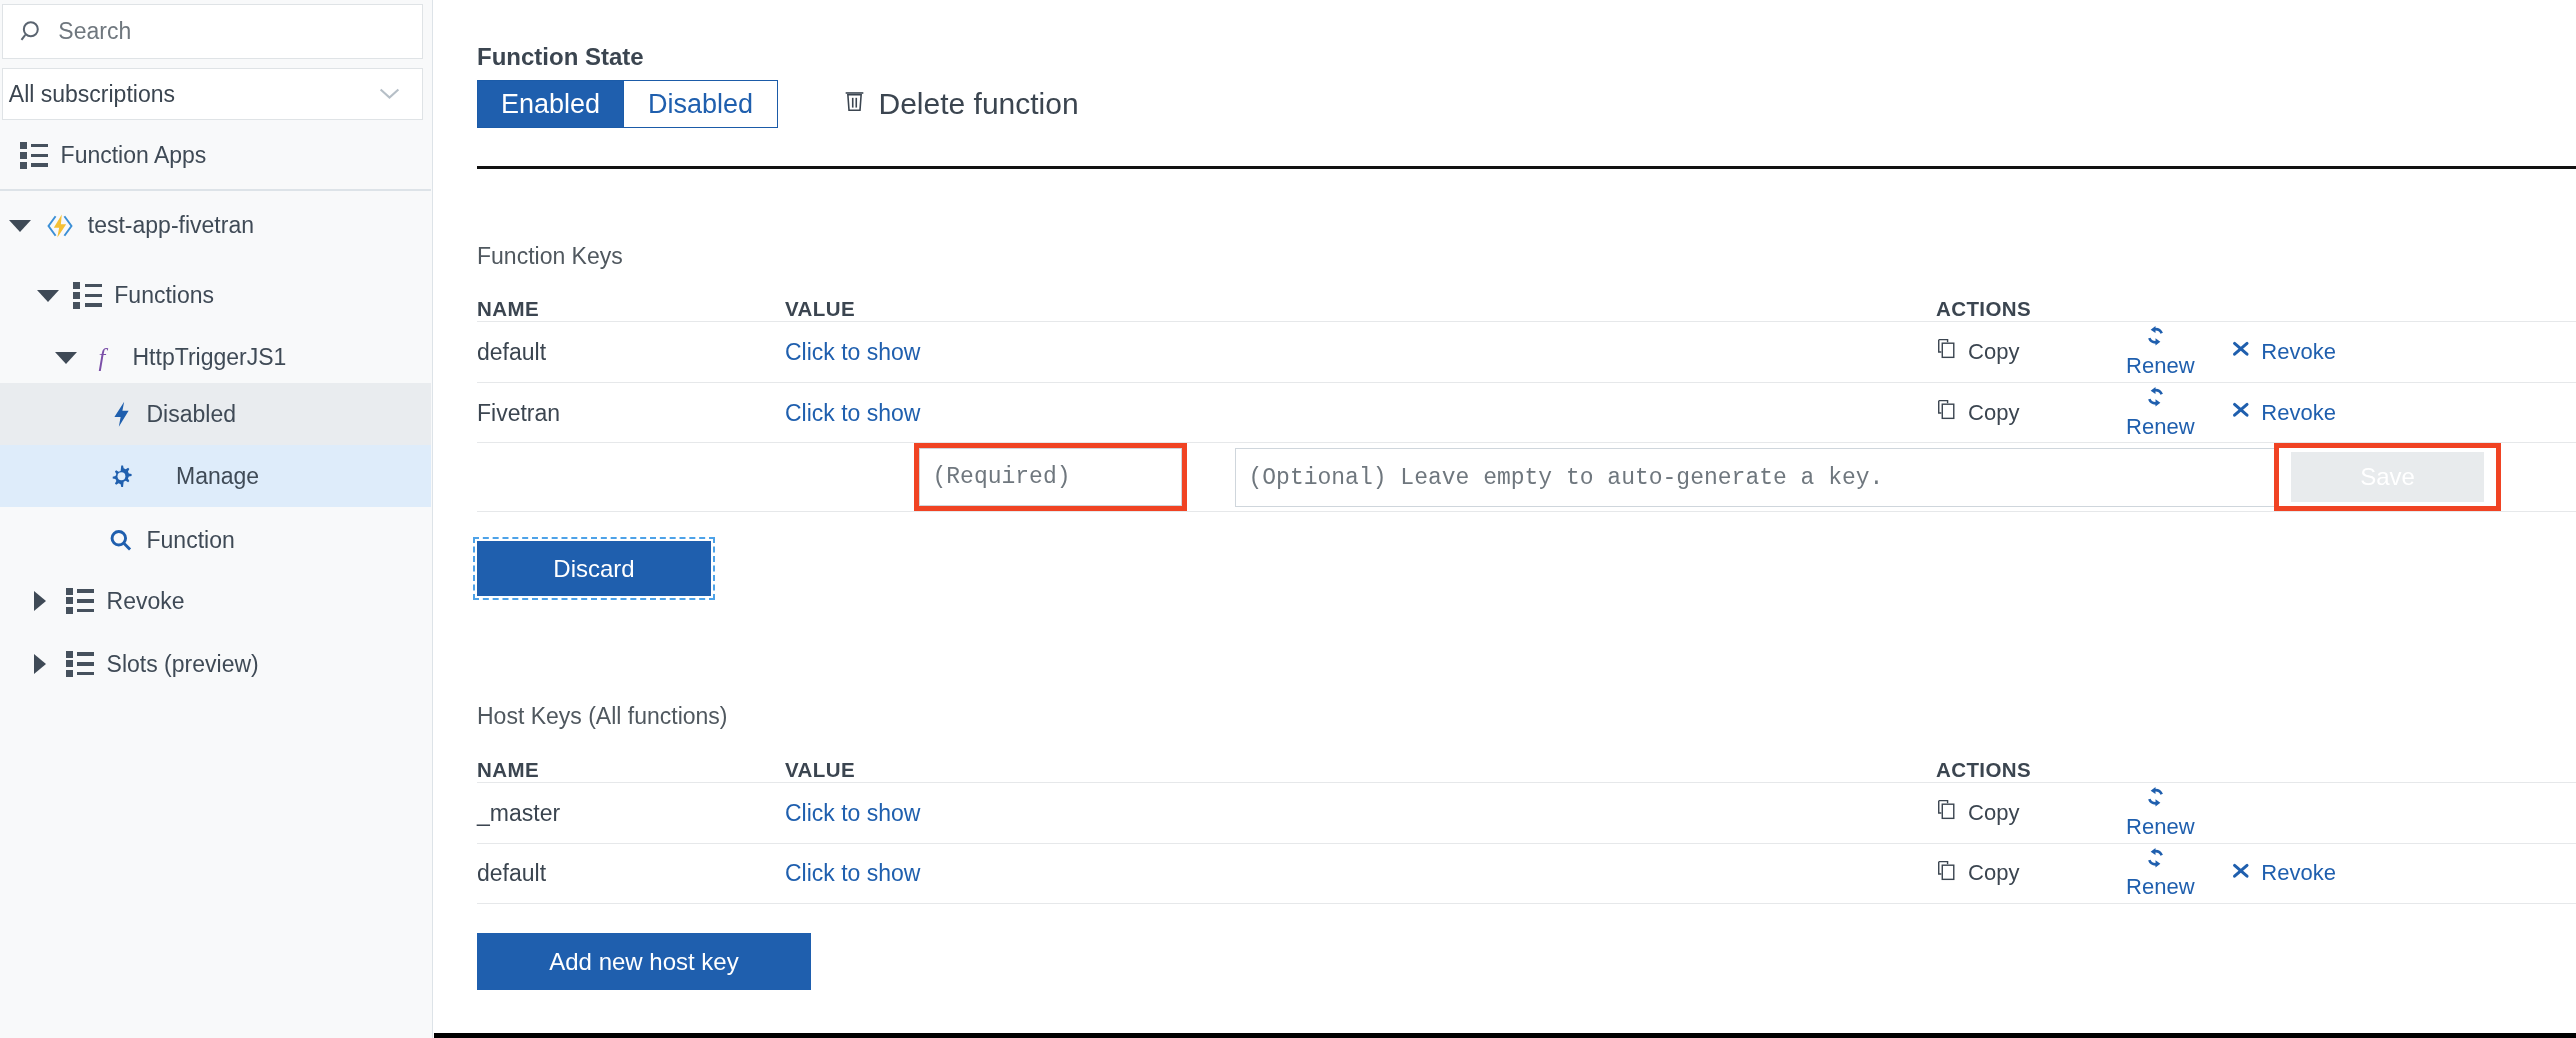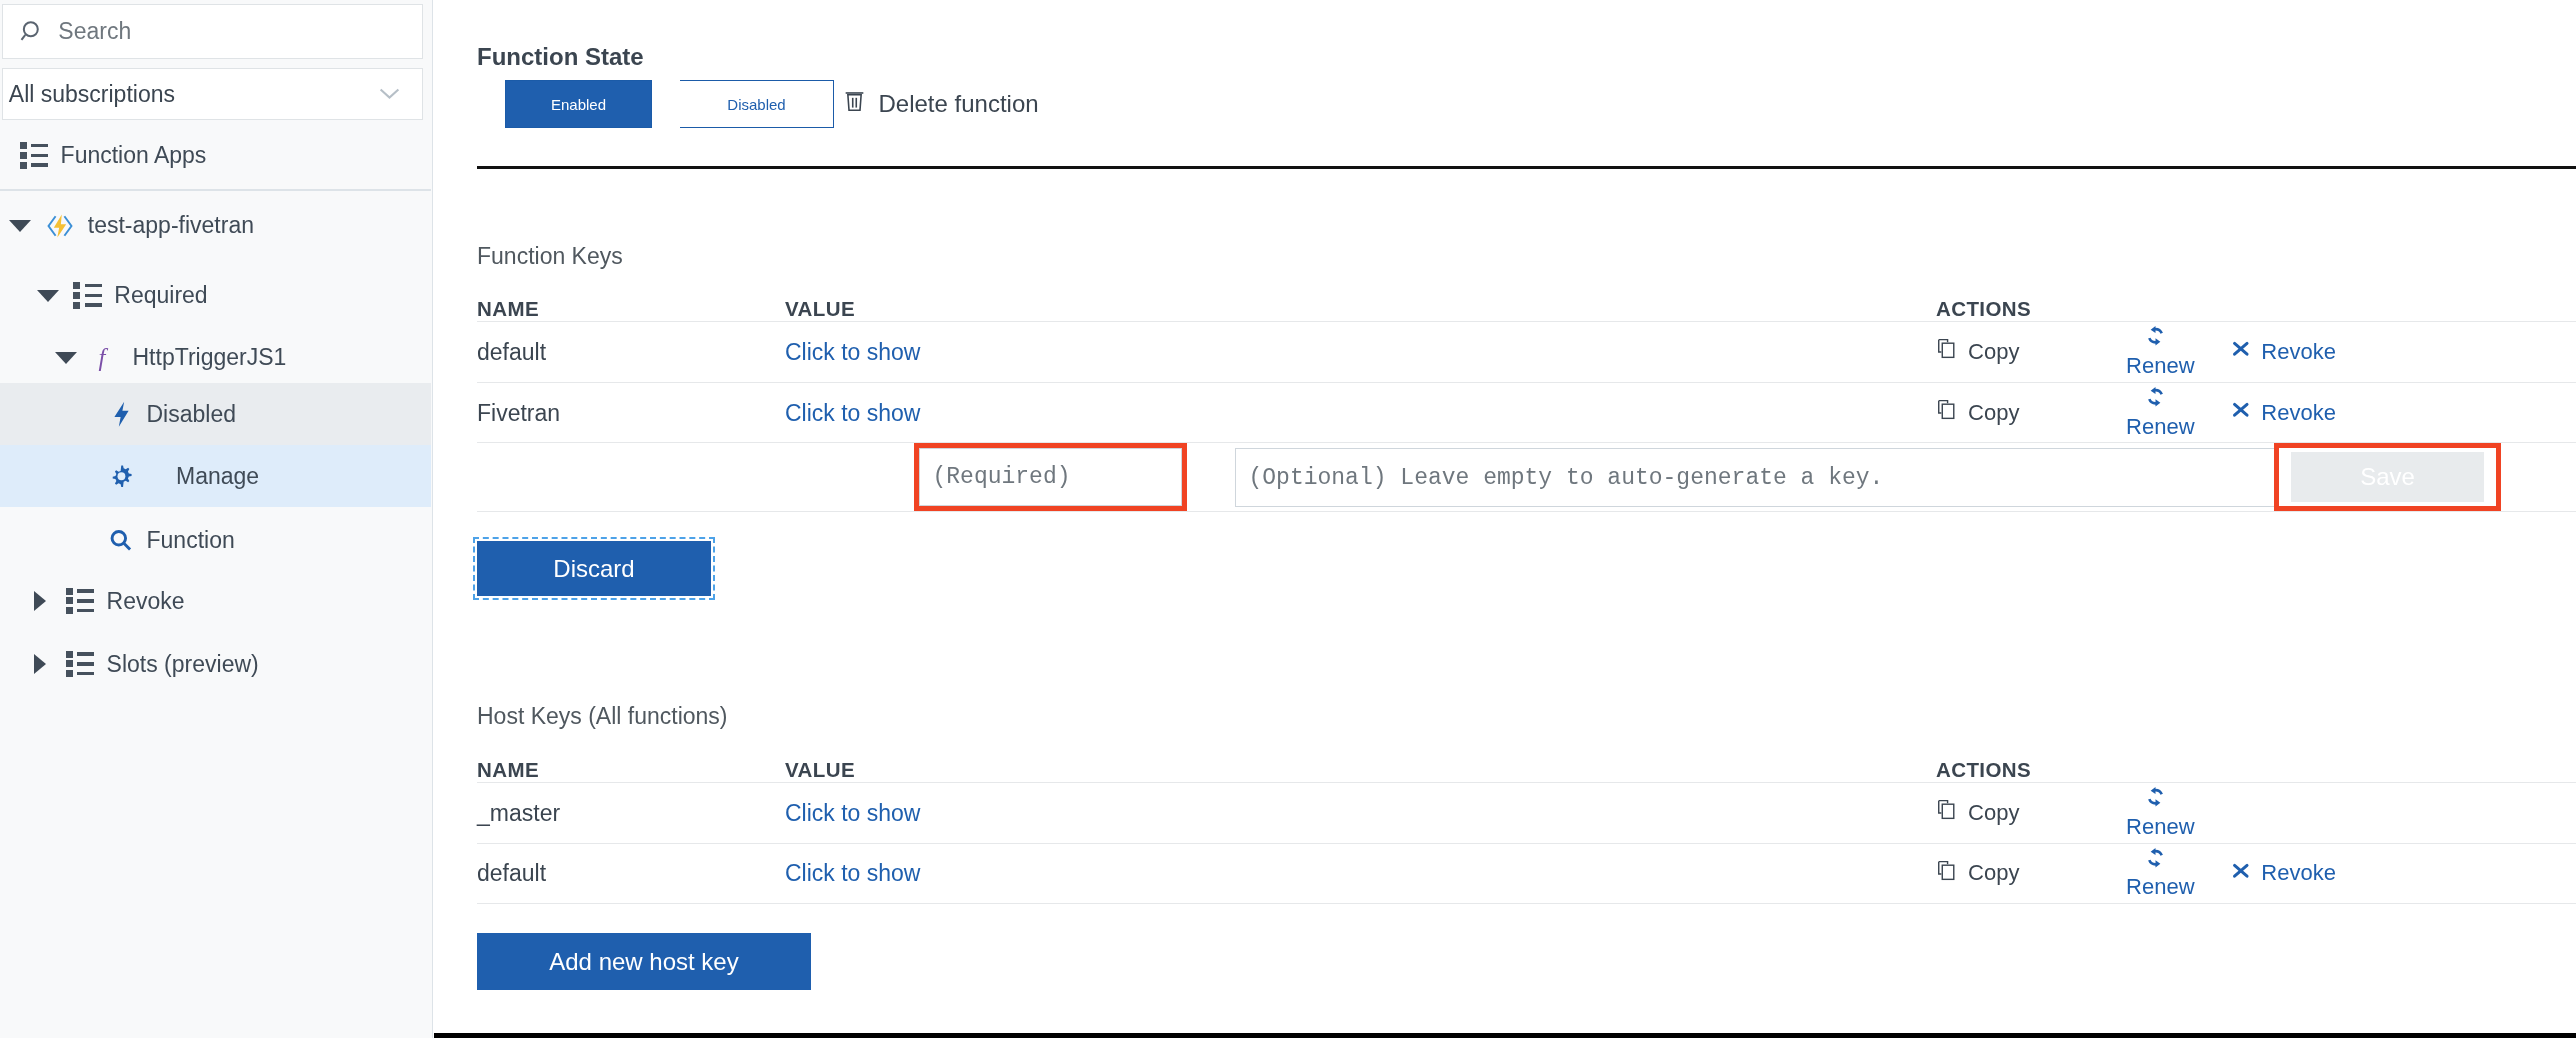--- a/index.html
+++ b/index.html
@@ -73,29 +73,29 @@
   .sec-title {
     position: absolute; font-weight: bold; color: #3b4550; font-size: 24px;
   }
   .plain-label { position:absolute; color:#50585f; font-size: 23px; }
 
   .hr-black { position: absolute; height: 2.7px; background: #111; }
 
   
   .toggle { position: absolute; display: flex; }
   .toggle .seg {
-    font-size: 15px; display: flex; align-items: center; justify-content: center;
-    border: 0.9px solid #1b5ba8; cursor: pointer; margin-left: 28px;
+    font-size: 27px; display: flex; align-items: center; justify-content: center;
+    border: 0.9px solid #1b5ba8; cursor: pointer;
   }
   .toggle .seg.on { background: #1f5fae; color: #fff; }
   .toggle .seg.off { background: #fff; color: #1f5fae; border-left: none; }
 
   .delete-fn {
     position: absolute; display: flex; align-items: center;
-    color: #3b4550; font-size: 24px; cursor: pointer;
+    color: #3b4550; font-size: 30px; cursor: pointer;
   }
   .delete-fn .tx { margin-left: 12.5px; }
 
   
   .tbl { position: absolute; }
   .tbl .thead {
     display: flex; align-items: flex-end;
     font-size: 20.5px; font-weight: bold; color: #3b4550; letter-spacing: 0.4px;
     height: 36px;
   }
@@ -204,21 +204,21 @@
       <span class="ic" style="margin-left:14.3px;">
         <span class="listicon">
             <i class="d" style="top:0"></i>
             <i class="l" style="top:1.8px"></i>
           <i class="d" style="top:9.8px"></i>
             <i class="l" style="top:11.6px"></i>
           <i class="d" style="top:19.6px"></i>
             <i class="l" style="top:21.4px"></i>
           </span>
       </span>
-      <span class="sb-label">Required</span>
+      <span class="sb-label">Functions</span>
     </div>
 
     <div class="sb-row" style="top:335px;height:45px;padding-left:55px;">
       <span class="caret caret-down"></span>
       <span class="ic" style="margin-left:16px;width:27px;">
         <svg width="27" height="30" viewBox="0 0 30 34" style="font-size:26px">
           <text x="6" y="26" font-family="Liberation Serif, serif" font-style="italic" font-size="28" fill="#7b4fa8">f</text>
         </svg>
       </span>
       <span class="sb-label">HttpTriggerJS1</span>

